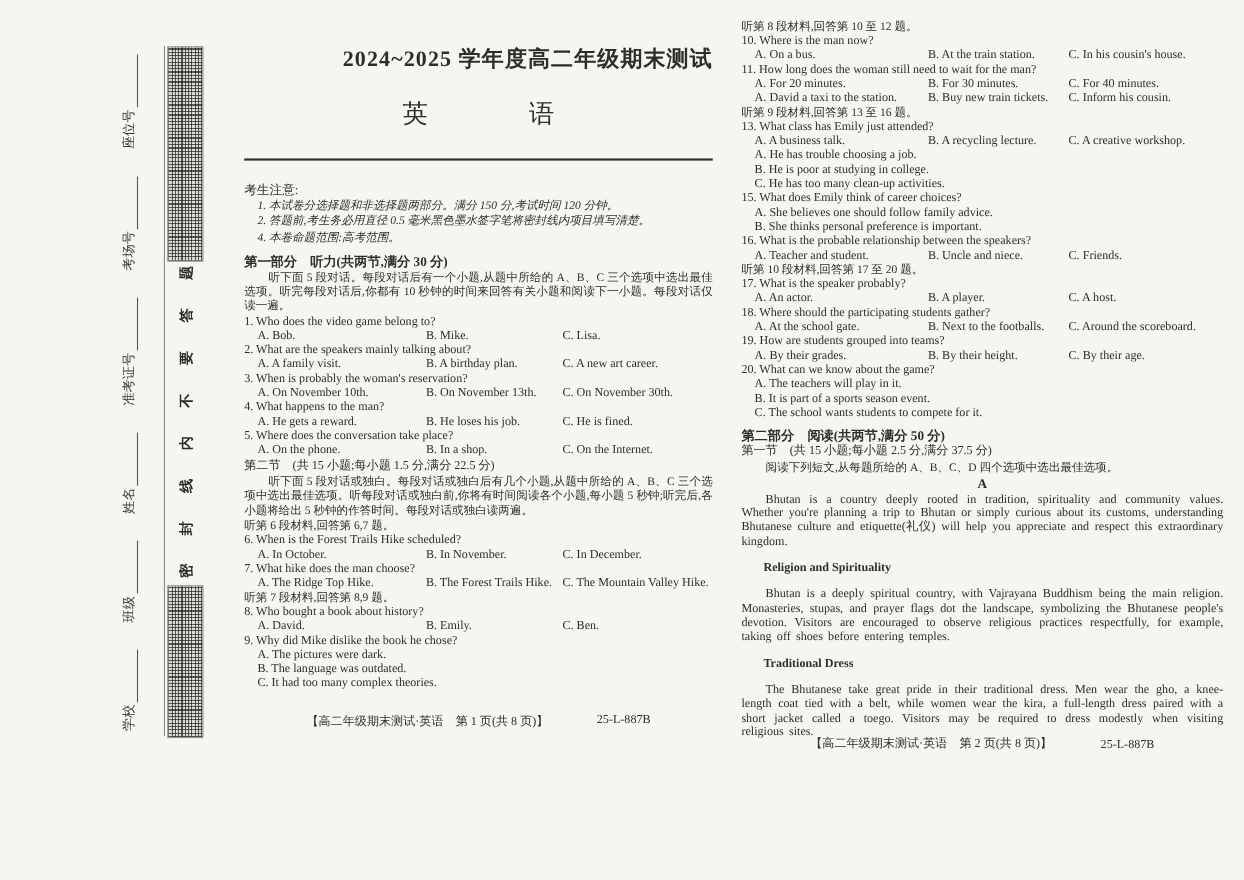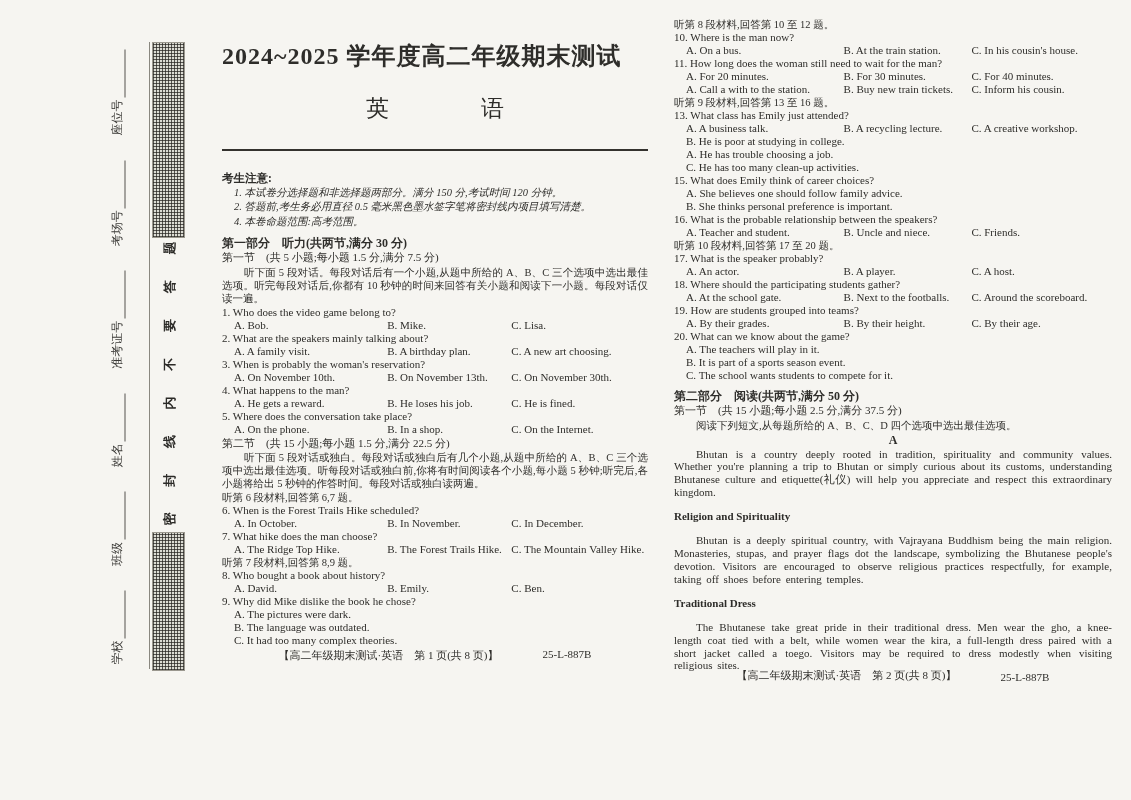--- a/index.html
+++ b/index.html
@@ -35,37 +35,37 @@
   .seal-text-inner{
     position:absolute;left:-130px;top:130px;width:296px;height:35px;
     transform:rotate(-90deg);
     display:flex;justify-content:space-between;align-items:center;
     font-size:13px;font-weight:700;color:#2b2a27;padding:0 6px;box-sizing:border-box;
   }
   
   .col{position:absolute;top:0;}
   .col-left{left:222px;width:426px;}
   .col-right{left:674px;width:438px;}
-  .title{font-size:24px;font-weight:700;text-align:left;margin:40px 0 0;letter-spacing:1px;}
+  .title{font-size:20px;font-weight:700;text-align:right;margin:40px 0 0;letter-spacing:1px;}
   .subject{font-size:23px;font-weight:400;text-align:center;margin:21px 0 0;white-space:pre;}
   .rule{border:none;border-top:2px solid #34322e;margin:25px 0 5px;}
-  .notice-head{font-size:11.5px;font-weight:700;line-height:15px;margin-top:20px;}
+  .notice-head{font-size:11.5px;font-weight:400;line-height:15px;margin-top:20px;}
   .notice-item{font-size:10.5px;line-height:14.4px;font-style:italic;padding-left:28px;text-indent:-16px;text-align:justify;}
   .notice-item b{font-style:normal;font-size:12.5px;border-bottom:2px dotted #3a3833;}
   .part-head{font-size:12px;font-weight:700;line-height:14px;margin-top:7px;white-space:pre-wrap;}
   .sec-head{font-size:11px;line-height:13.5px;margin-top:1px;white-space:pre-wrap;}
   .cn-para{font-size:10.5px;line-height:13px;text-align:justify;text-indent:22px;margin:1px 0;}
   .lead{font-size:10.5px;line-height:13px;}
   .stem{font-size:11px;line-height:13px;}
   .opts{font-size:11px;line-height:13px;}
   .opts.row{display:grid;grid-template-columns:37% 30% 33%;padding-left:12px;}
   .opts.stack .opt{padding-left:12px;}
   .passage-label{font-size:12px;font-weight:700;text-align:center;line-height:14px;margin:1px 0;}
   .en-para{font-size:11px;line-height:12.9px;text-align:justify;text-indent:22px;margin:0;word-spacing:2px;}
-  .en-subhead{font-size:11px;font-weight:700;line-height:13px;margin-left:0;}
+  .en-subhead{font-size:11px;font-weight:700;line-height:13px;margin-left:20px;}
   .page-footer{position:absolute;left:0;right:0;display:flex;justify-content:center;gap:44px;font-size:11px;white-space:nowrap;}
   .footer-left{top:648px;}
   .footer-right{top:668px;align-items:flex-end;}
 </style>
 </head>
 <body>
 
 <div class="seal-labels-wrap">
   <div class="seal-labels-inner" id="seal-labels">
       <span class="label-unit">
@@ -118,37 +118,36 @@
   <hr class="rule">
   <div class="notice">
     <div class="notice-head">考生注意:</div>
     <div id="notice-items">
         <div class="notice-item"><span>1. 本试卷分选择题和非选择题两部分。满分 150 分,考试时间 120 分钟。</span></div>
         <div class="notice-item"><span>2. 答题前,考生务必用直径 0.5 毫米黑色墨水签字笔将密封线内项目填写清楚。</span></div>
         <div class="notice-item"><span>4. 本卷命题范围:高考范围。</span></div>
       </div>
   </div>
   <div class="part-head">第一部分　听力(共两节,满分 30 分)</div>
-  <div class="sec-head">第一节　(共 5 小题;每小题 1.5 分,满分 7.5 分)</div>
   <p class="cn-para">听下面 5 段对话。每段对话后有一个小题,从题中所给的 A、B、C 三个选项中选出最佳选项。听完每段对话后,你都有 10 秒钟的时间来回答有关小题和阅读下一小题。每段对话仅读一遍。</p>
   <div id="s1-questions">
       <div class="question">
         <div class="stem">1. Who does the video game belong to?</div>
         <div class="opts row">
           <div class="opt">A. Bob.</div>
           <div class="opt">B. Mike.</div>
           <div class="opt">C. Lisa.</div>
         </div>
       </div>
       <div class="question">
         <div class="stem">2. What are the speakers mainly talking about?</div>
         <div class="opts row">
           <div class="opt">A. A family visit.</div>
           <div class="opt">B. A birthday plan.</div>
-          <div class="opt">C. A new art choosing.</div>
+          <div class="opt">C. A new art career.</div>
         </div>
       </div>
       <div class="question">
         <div class="stem">3. When is probably the woman's reservation?</div>
         <div class="opts row">
           <div class="opt">A. On November 10th.</div>
           <div class="opt">B. On November 13th.</div>
           <div class="opt">C. On November 30th.</div>
         </div>
       </div>
@@ -227,38 +226,38 @@
       <div class="question">
         <div class="stem">11. How long does the woman still need to wait for the man?</div>
         <div class="opts row">
           <div class="opt">A. For 20 minutes.</div>
           <div class="opt">B. For 30 minutes.</div>
           <div class="opt">C. For 40 minutes.</div>
         </div>
       </div>
       <div class="question">
         <div class="opts row">
-          <div class="opt">A. Call a with to the station.</div>
+          <div class="opt">A. David a taxi to the station.</div>
           <div class="opt">B. Buy new train tickets.</div>
           <div class="opt">C. Inform his cousin.</div>
         </div>
       </div>
       <div class="lead">听第 9 段材料,回答第 13 至 16 题。</div>
       <div class="question">
         <div class="stem">13. What class has Emily just attended?</div>
         <div class="opts row">
           <div class="opt">A. A business talk.</div>
           <div class="opt">B. A recycling lecture.</div>
           <div class="opt">C. A creative workshop.</div>
         </div>
       </div>
       <div class="question">
         <div class="opts stack">
+          <div class="opt">A. He has trouble choosing a job.</div>
           <div class="opt">B. He is poor at studying in college.</div>
-          <div class="opt">A. He has trouble choosing a job.</div>
           <div class="opt">C. He has too many clean-up activities.</div>
         </div>
       </div>
       <div class="question">
         <div class="stem">15. What does Emily think of career choices?</div>
         <div class="opts stack">
           <div class="opt">A. She believes one should follow family advice.</div>
           <div class="opt">B. She thinks personal preference is important.</div>
         </div>
       </div>

